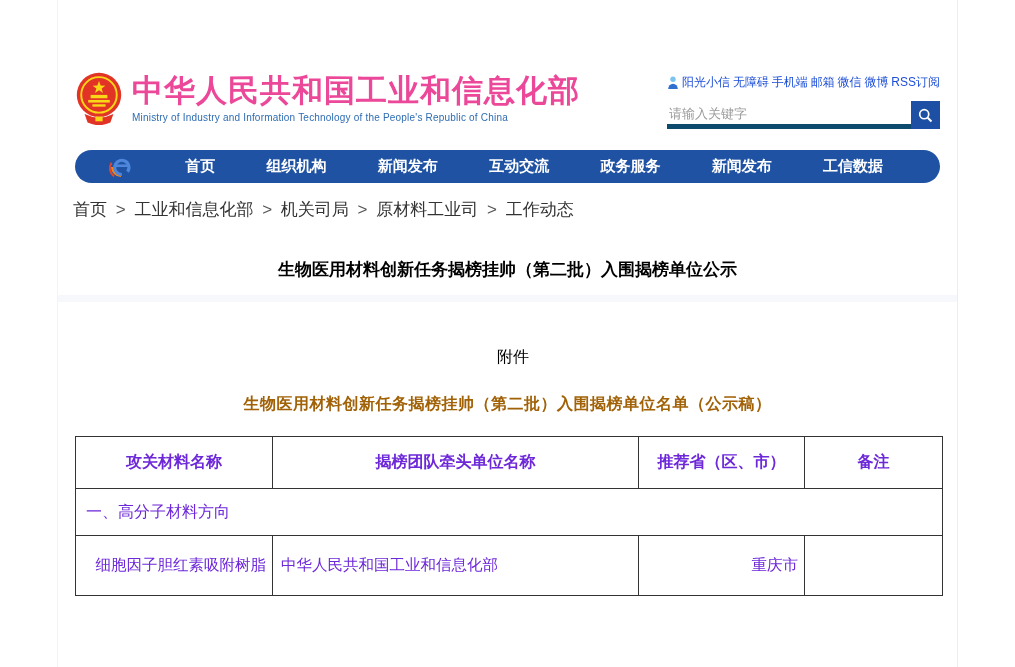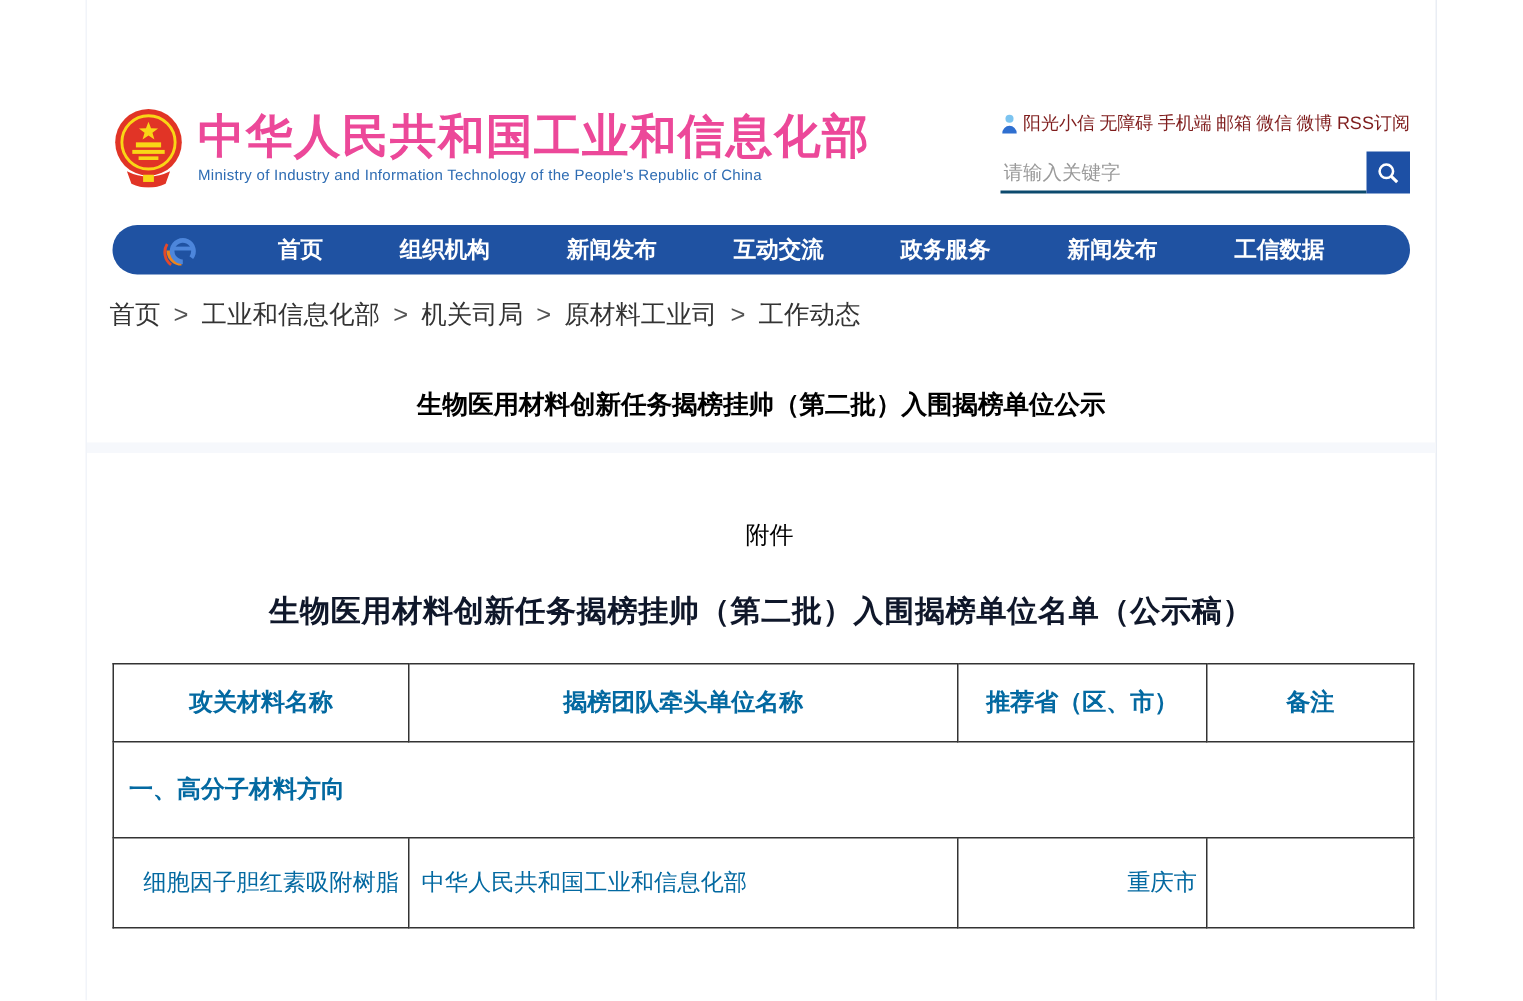--- a/index.html
+++ b/index.html
@@ -14,24 +14,24 @@
 
   
   .header { display:flex; justify-content:space-between; align-items:flex-start; }
   .brand { display:flex; align-items:center; gap:9px; }
   .emblem { width:48px; height:53px; flex:0 0 auto; }
   .site-name { font-size:31px; font-weight:bold; color:#ec4899; letter-spacing:1px; line-height:1.1; }
   .site-name-en { font-size:10px; color:#2e6cb3; margin-top:3px; letter-spacing:0.2px; }
 
   .header-right { width:273px; padding-top:2px; }
   .top-links { display:flex; justify-content:space-between; align-items:center; font-size:12px; color:#555; }
-  .top-links a { color:#7f1d1d; text-decoration:none; white-space:nowrap; cursor:pointer; }
+  .top-links a { color:#1d4ed8; text-decoration:none; white-space:nowrap; cursor:pointer; }
   .xiaoxin { display:flex; align-items:center; gap:3px; }
   .search-row { display:flex; margin-top:10px; align-items:flex-end; }
-  .search-input { flex:1; height:27px; border:none; border-bottom:2px solid #0c4a6e; outline:none;
+  .search-input { flex:1; height:27px; border:none; border-bottom:5px solid #0c4a6e; outline:none;
                   font-size:13px; color:#666; padding:0 2px; font-family:"Liberation Sans",sans-serif; }
   .search-input::placeholder { color:#9a9a9a; }
   .search-btn { width:29px; height:28px; background:#1d50a5; border:none; cursor:pointer;
                 display:flex; align-items:center; justify-content:center; padding:0; }
 
   
   .nav {
     margin-top:21px; height:33px; background:#1f52a2; border-radius:17px;
     display:flex; align-items:center; padding:0 57px 0 33px; justify-content:space-between;
   }
@@ -41,28 +41,28 @@
   
   .breadcrumb { margin:15px 0 0 -2px; font-size:17px; color:#333; }
   .breadcrumb a { color:#333; text-decoration:none; cursor:pointer; }
   .crumb-sep { margin:0 4px; color:#555; }
 
   
   .article-title { margin-top:37px; text-align:center; font-size:17px; font-weight:bold; color:#000000; }
   .band { height:7px; background:#f6f8fc; margin:14px -17px 0; }
 
   .attachment-label { margin:45px 0 0 11px; font-size:16px; color:#000;text-align:center; }
-  .doc-title { margin-top:26px; text-align:center; font-size:20px; font-weight:bold; color:#0f172a; letter-spacing:0.5px; }
+  .doc-title { margin-top:26px; text-align:center; font-size:16px; font-weight:bold; color:#a16207; letter-spacing:0.5px; }
 
   
   table.doc-table { margin-top:21px; width:867px; border-collapse:collapse; table-layout:fixed;
-                    font-family:"DejaVu Serif", serif; color:#0369a1; }
+                    font-family:"DejaVu Serif", serif; color:#6d28d9; }
   .doc-table th, .doc-table td { border:1.5px solid #333; padding:2px 6px; }
   .doc-table thead th { height:52px; font-size:16px; font-weight:600; text-align:center; }
-  .section-cell { height:64px; font-size:16px; font-weight:700; text-align:left; padding-left:10px !important; }
+  .section-cell { height:47px; font-size:16px; font-weight:400; text-align:left; padding-left:10px !important; }
   .doc-table tbody td.data { height:60px; font-size:15.5px; }
   .cell-center { text-align:right; line-height:1.5; }
   .cell-left { text-align:left; padding-left:8px !important; }
 </style>
 </head>
 <body>
 
 <div class="page">
 
   <div class="header">

